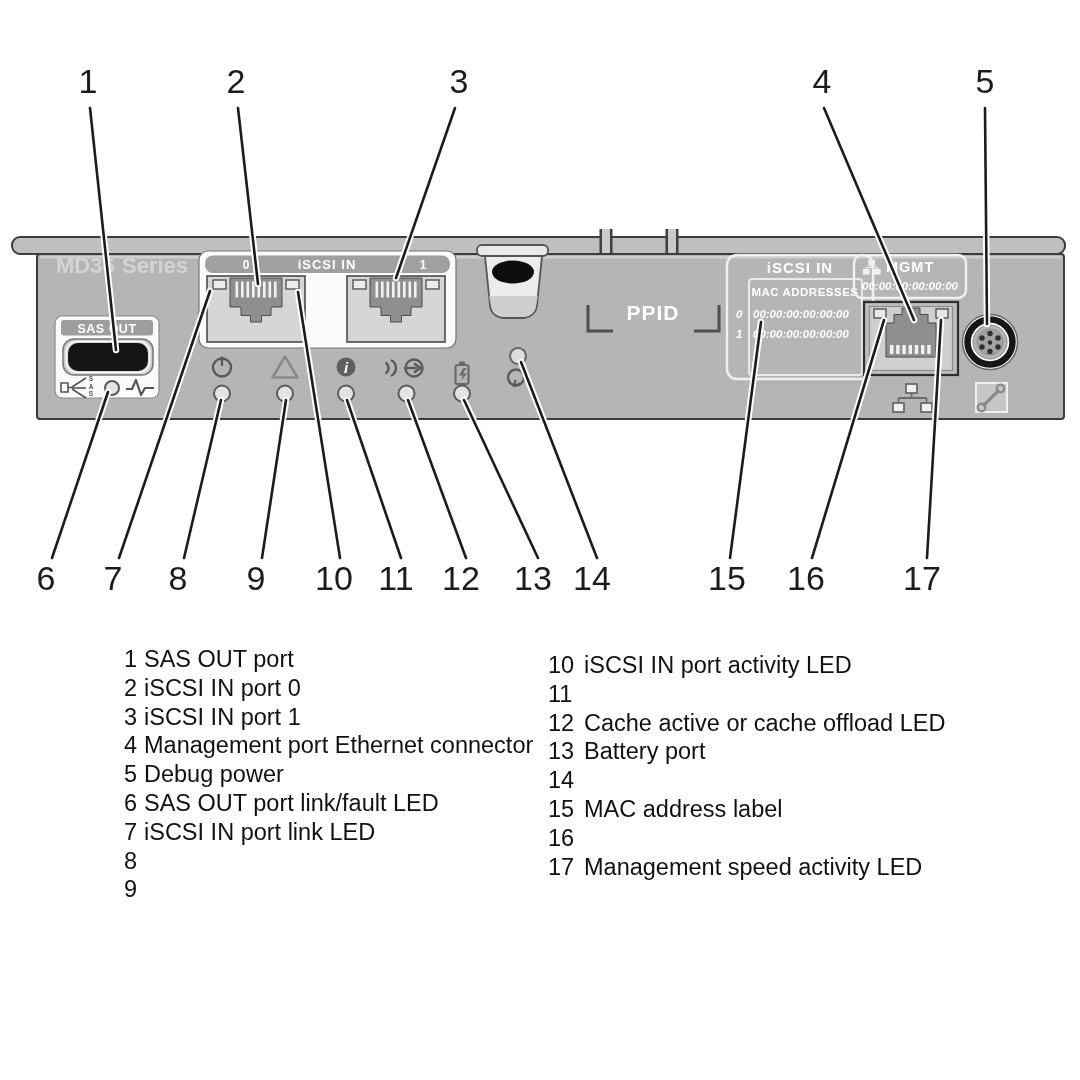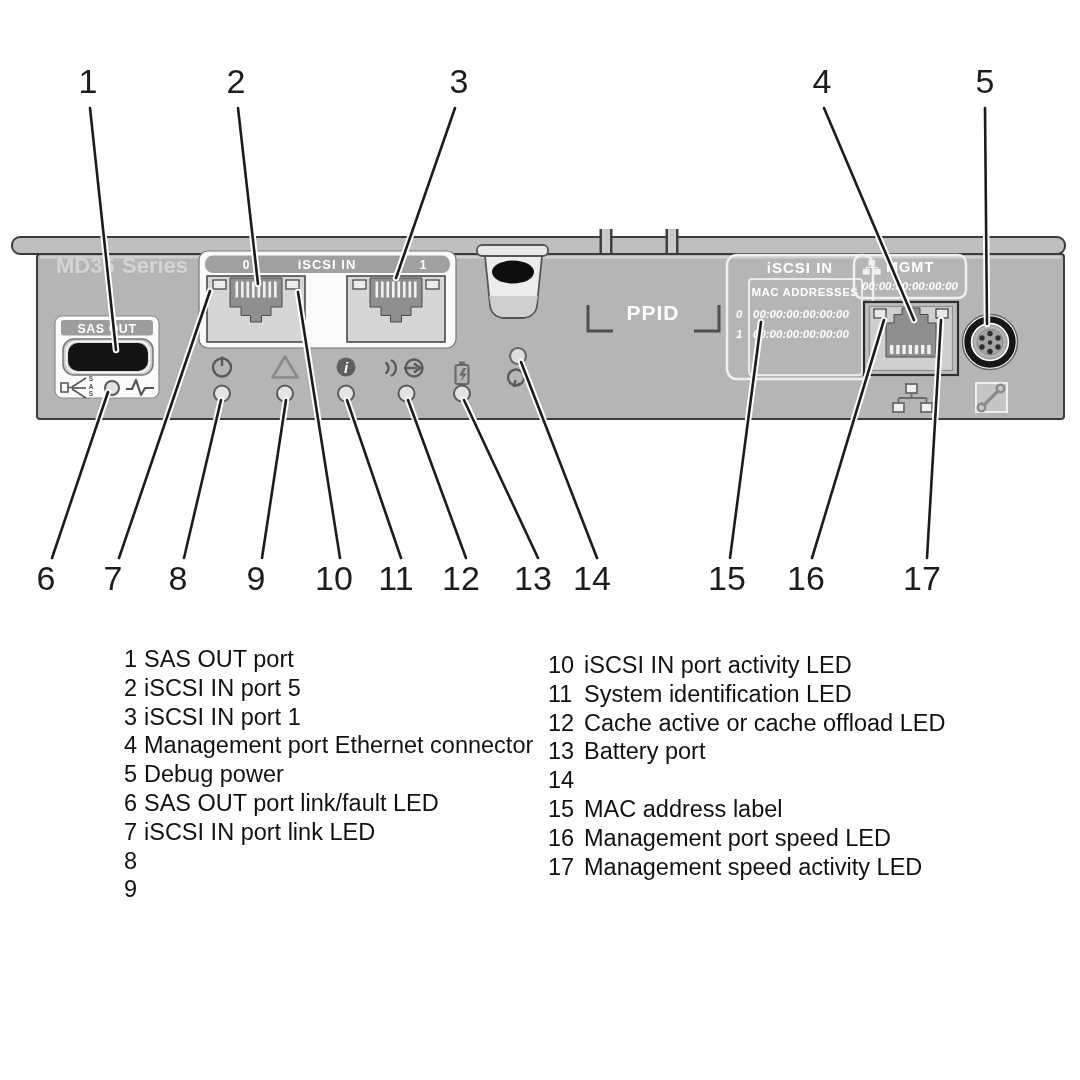--- a/index.html
+++ b/index.html
@@ -315,21 +315,21 @@
       </g>
 </svg>
 
 <div class="legend-col" id="legend-left">
       <div class="legend-row">
         <span class="legend-num">1</span>
         <span class="legend-text">SAS OUT port</span>
       </div>
       <div class="legend-row">
         <span class="legend-num">2</span>
-        <span class="legend-text">iSCSI IN port 5</span>
+        <span class="legend-text">iSCSI IN port 0</span>
       </div>
       <div class="legend-row">
         <span class="legend-num">3</span>
         <span class="legend-text">iSCSI IN port 1</span>
       </div>
       <div class="legend-row">
         <span class="legend-num">4</span>
         <span class="legend-text">Management port Ethernet connector</span>
       </div>
       <div class="legend-row">
@@ -351,39 +351,37 @@
         <span class="legend-num">9</span>
       </div>
     </div>
 <div class="legend-col" id="legend-right">
       <div class="legend-row">
         <span class="legend-num">10</span>
         <span class="legend-text">iSCSI IN port activity LED</span>
       </div>
       <div class="legend-row">
         <span class="legend-num">11</span>
-        <span class="legend-text">System identification LED</span>
       </div>
       <div class="legend-row">
         <span class="legend-num">12</span>
         <span class="legend-text">Cache active or cache offload LED</span>
       </div>
       <div class="legend-row">
         <span class="legend-num">13</span>
         <span class="legend-text">Battery port</span>
       </div>
       <div class="legend-row">
         <span class="legend-num">14</span>
       </div>
       <div class="legend-row">
         <span class="legend-num">15</span>
         <span class="legend-text">MAC address label</span>
       </div>
       <div class="legend-row">
         <span class="legend-num">16</span>
-        <span class="legend-text">Management port speed LED</span>
       </div>
       <div class="legend-row">
         <span class="legend-num">17</span>
         <span class="legend-text">Management speed activity LED</span>
       </div>
     </div>
 </div>
 
 </body></html>

